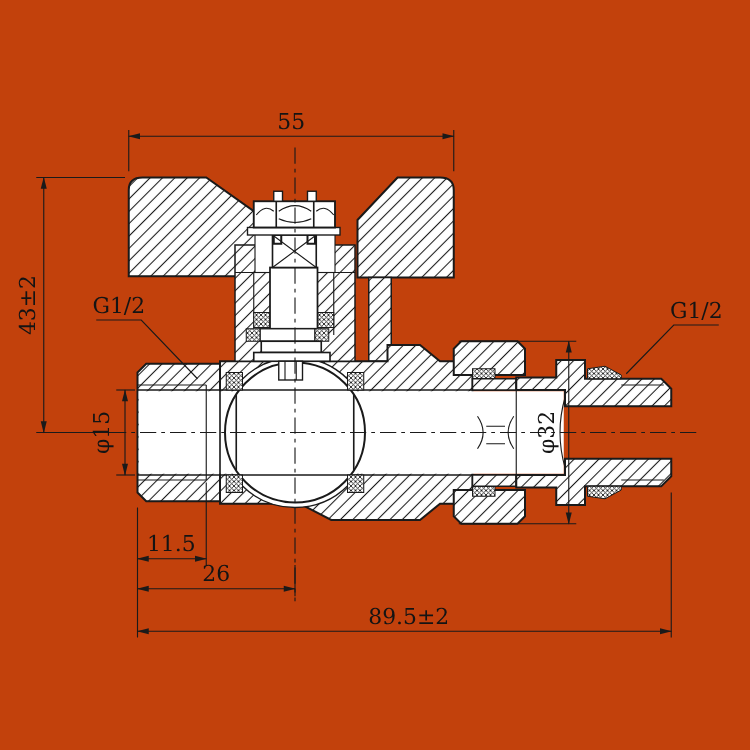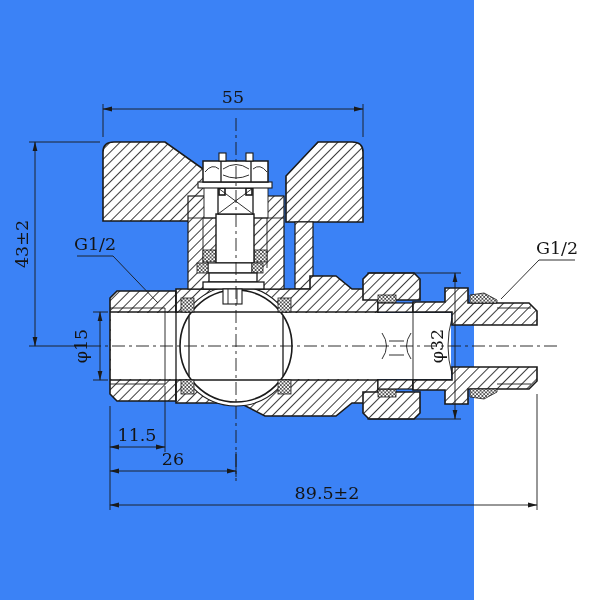--- a/index.html
+++ b/index.html
@@ -1,16 +1,16 @@
 <!DOCTYPE html>
 <html><head>
 <meta charset="utf-8">
 <style>
   html,body{margin:0;padding:0;background:#fff;}
-  #canvas{width:474px;height:600px;background:#3b82f6;position:relative;font-family:"DejaVu Serif",serif;}
+  #canvas{width:600px;height:600px;background:#c2410c;position:relative;font-family:"DejaVu Serif",serif;}
   svg{display:block;}
   text.d{font-family:"DejaVu Serif",serif;font-size:17.5px;fill:#141414;}
   .ol{stroke:#1a1a1a;stroke-width:1.6;fill:none;}
   .olh{stroke:#1a1a1a;stroke-width:1.6;fill:url(#hatch);}
   .olh2{stroke:#1a1a1a;stroke-width:1.2;fill:url(#hatch);}
   .dense{stroke:#1a1a1a;stroke-width:0.8;fill:url(#densep);}
   .wh{fill:#ffffff;stroke:#1a1a1a;}
   .thin{stroke:#1a1a1a;stroke-width:0.9;fill:none;}
   .med{stroke:#1a1a1a;stroke-width:1.3;fill:none;}
   .dim{stroke:#1a1a1a;stroke-width:0.9;fill:none;}

